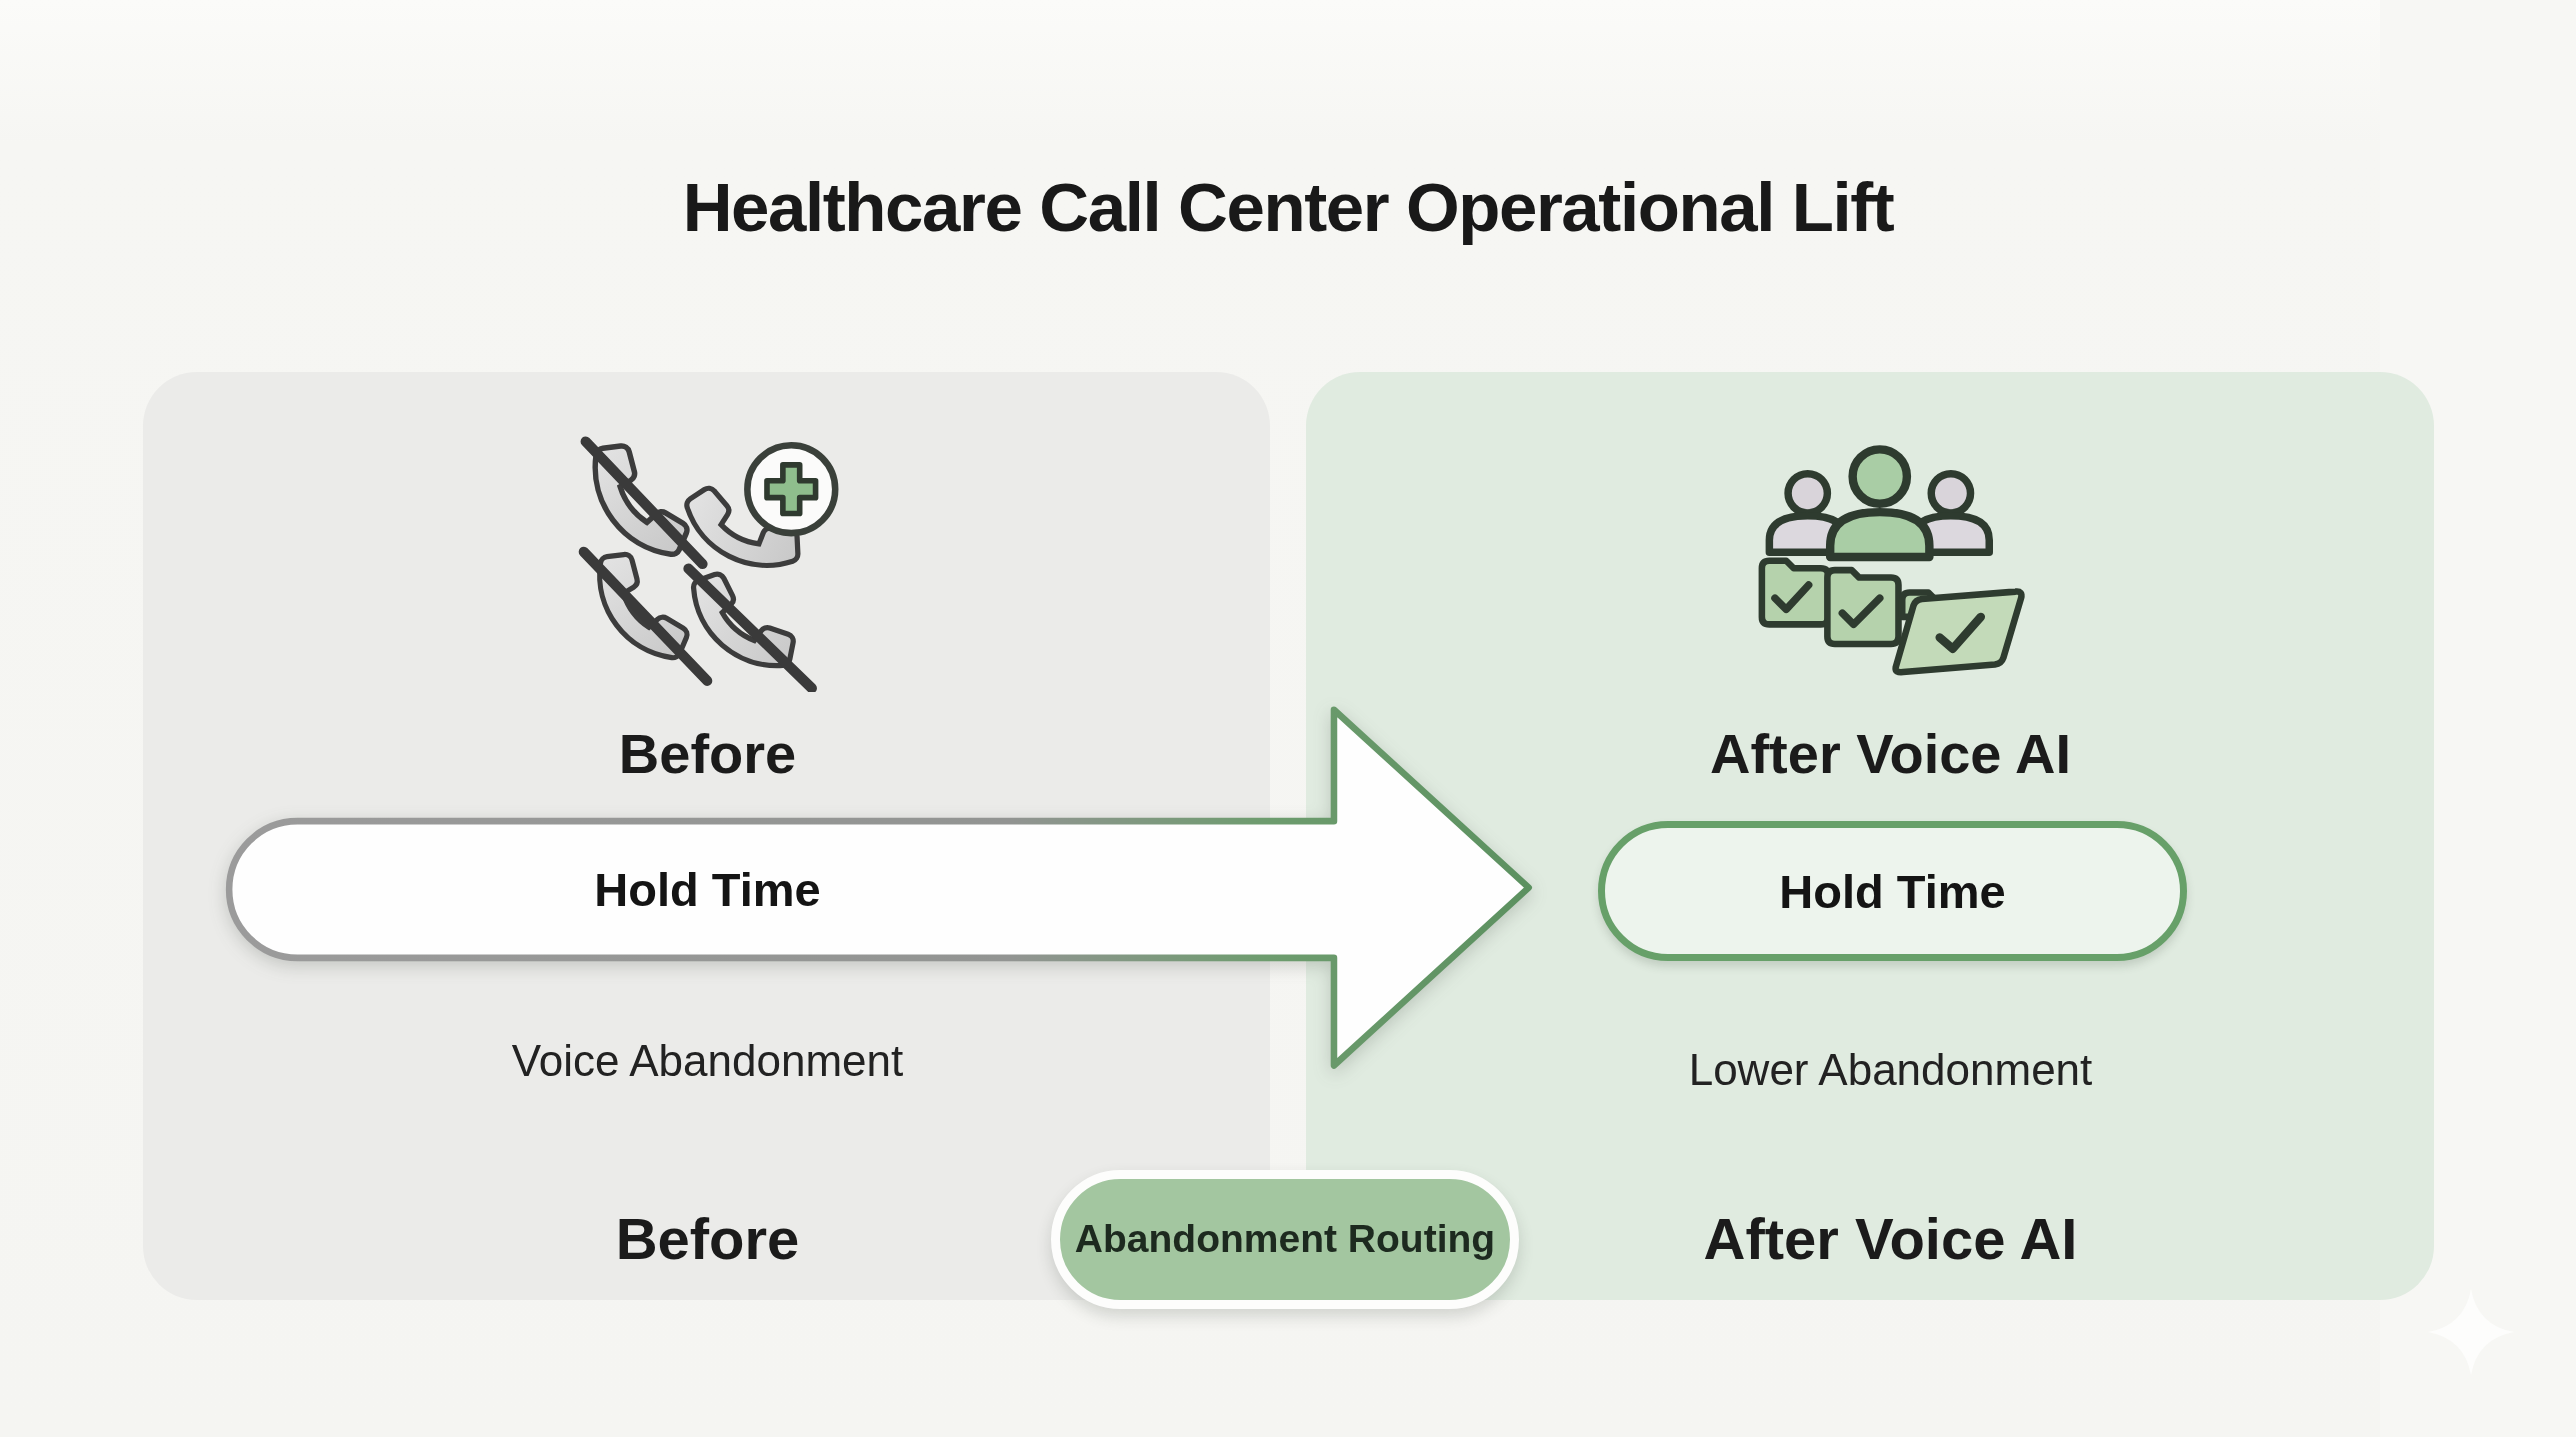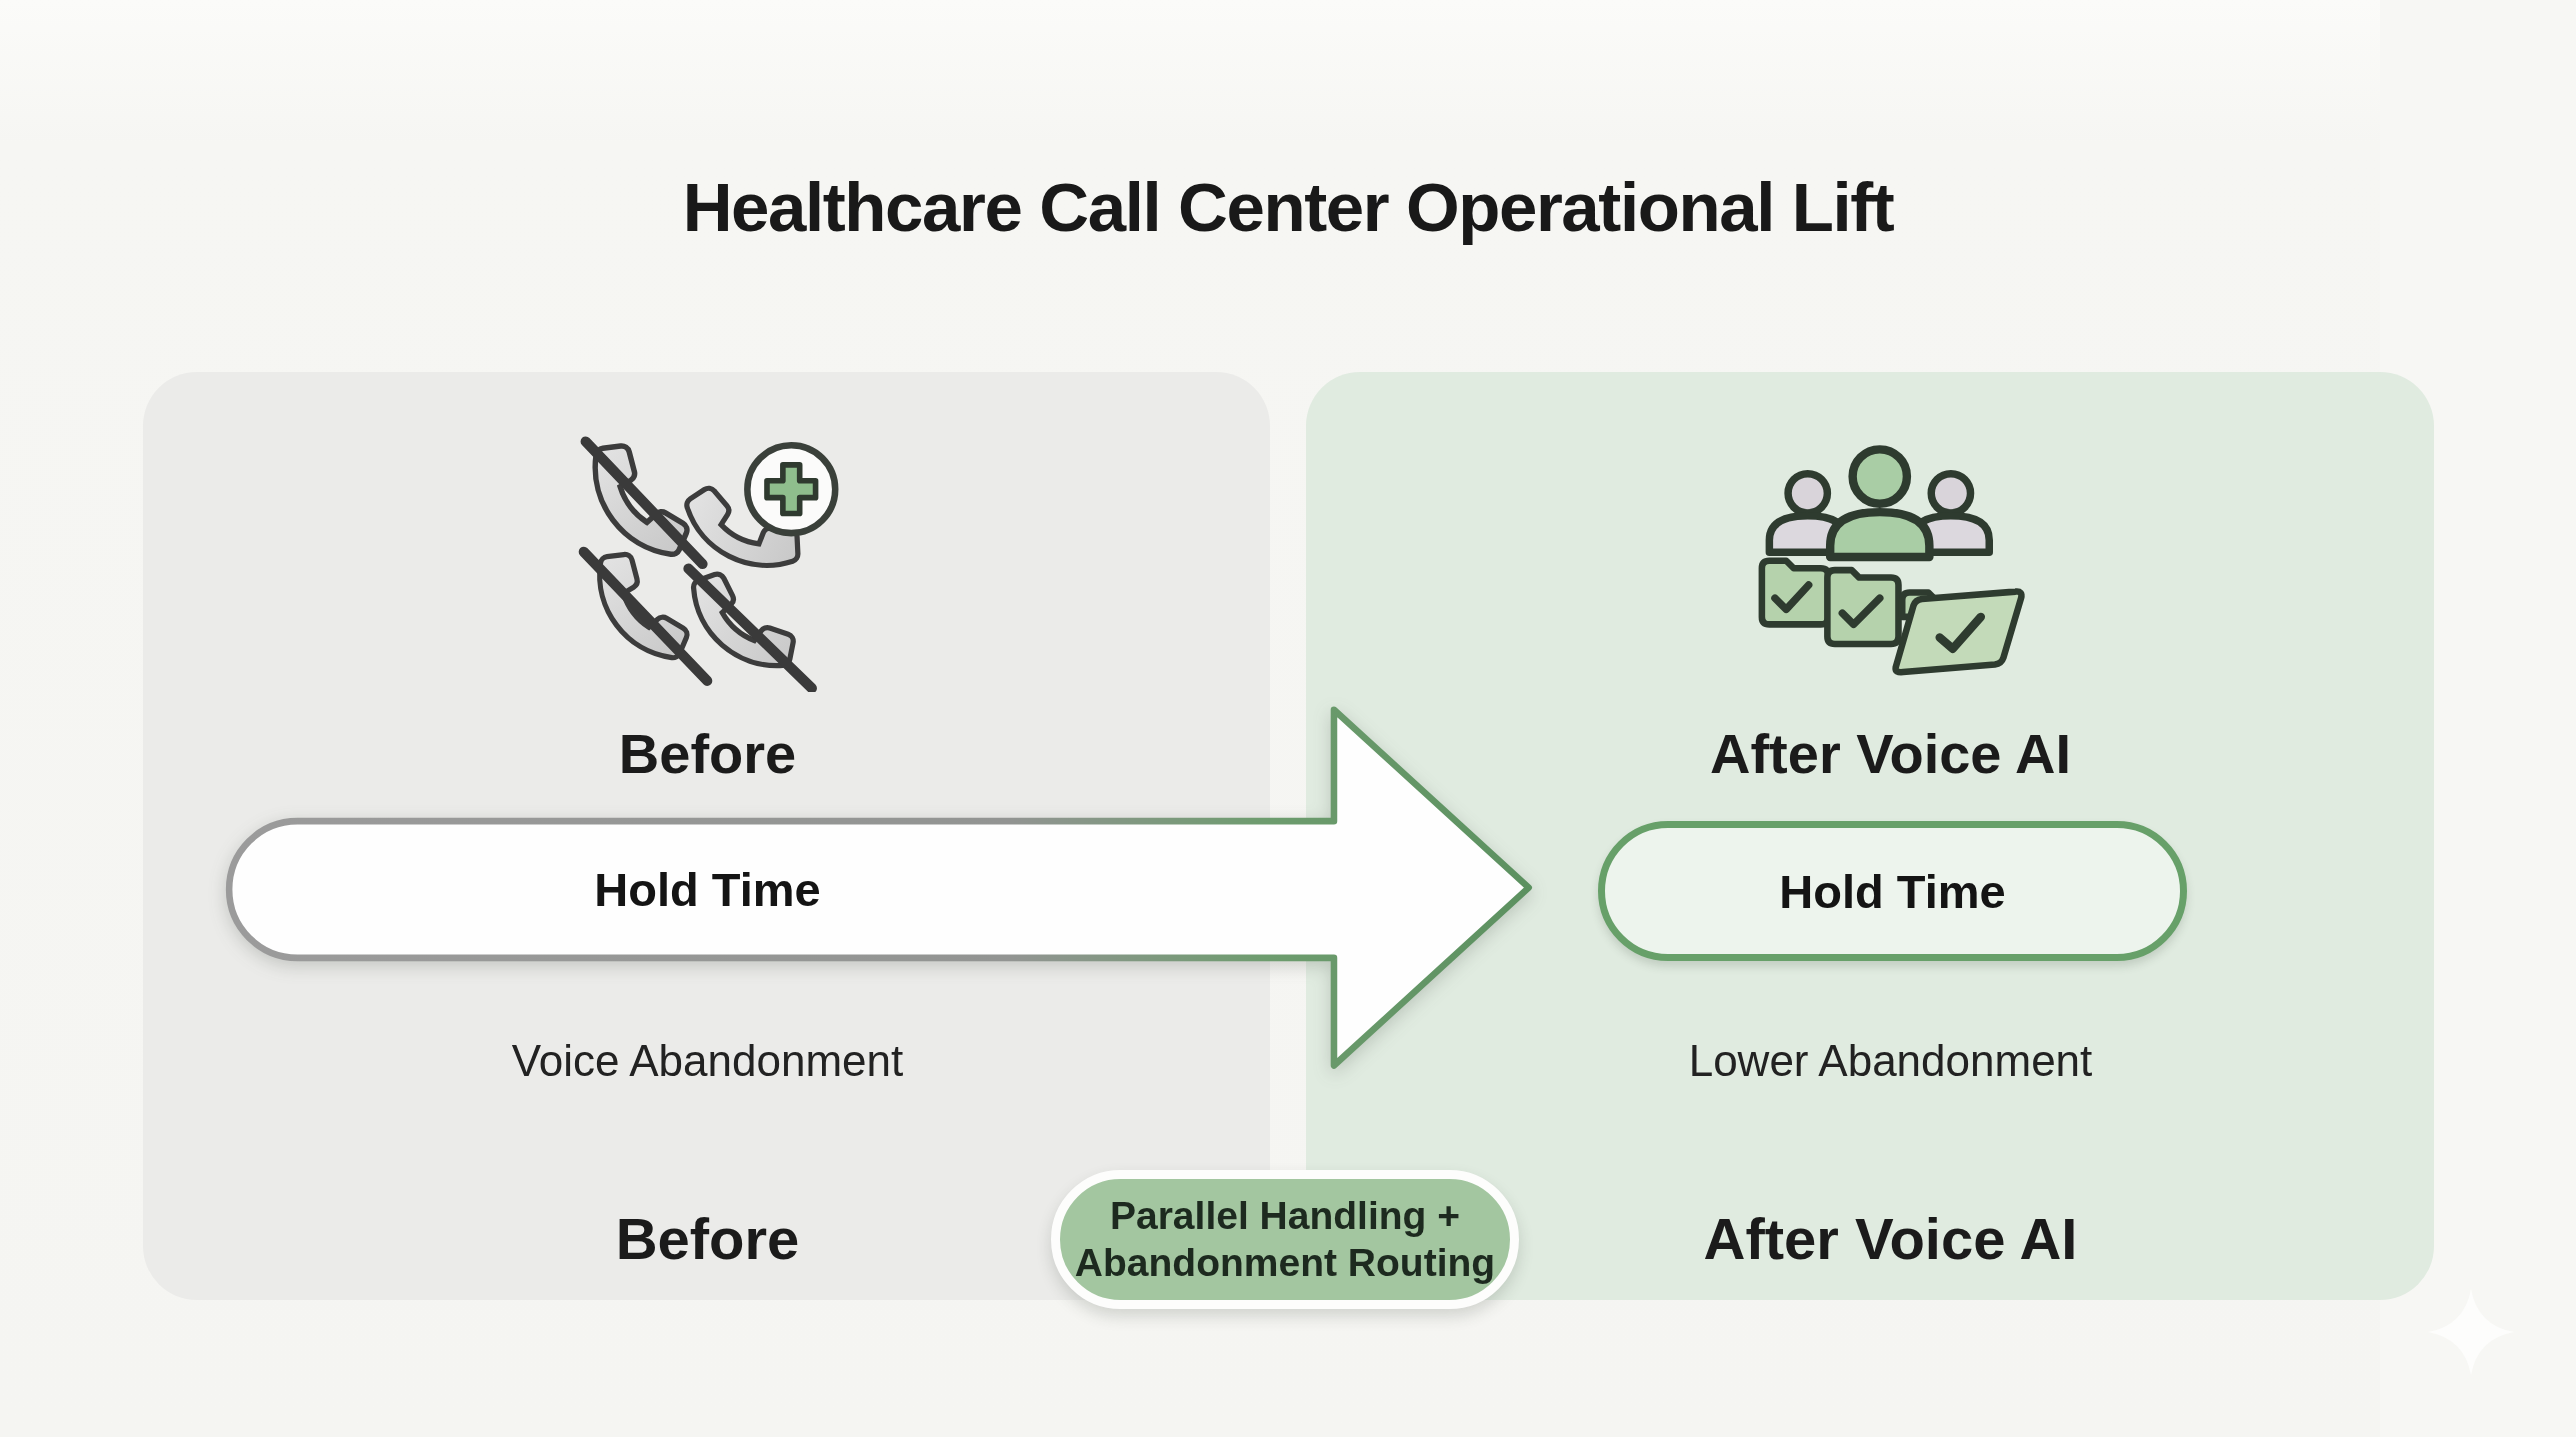--- a/index.html
+++ b/index.html
@@ -59,21 +59,21 @@
     display:flex;align-items:center;justify-content:center;
   }
   .pill-right span{
     font-size:47px;font-weight:700;color:#141414;
   }
   .sub{
     position:absolute;top:1032px;height:58px;line-height:58px;
     text-align:center;font-size:44px;font-weight:400;color:#222222;
   }
   .sub-before{left:145px;width:1125px;}
-  .sub-after{left:1329px;width:1123px;}
+  .sub-after{left:1329px;width:1123px;margin-top:9px;}
   .footer-label{
     position:absolute;top:1206px;height:66px;line-height:66px;
     text-align:center;font-size:58px;font-weight:700;color:#1b1b1b;
   }
   .footer-before{left:145px;width:1125px;}
   .footer-after{left:1329px;width:1123px;}
   .badge{
     position:absolute;left:1051px;top:1170px;width:468px;height:139px;
     background:var(--badge_fill);
     border:9.4px solid #fdfdfc;border-radius:75px;
@@ -158,21 +158,20 @@
     <span>Hold Time</span>
   </div>
 
   <div class="sub sub-before z-text">Voice Abandonment</div>
   <div class="sub sub-after z-text">Lower Abandonment</div>
 
   <div class="footer-label footer-before z-text">Before</div>
   <div class="footer-label footer-after z-text">After Voice AI</div>
 
   <div class="badge">
-    <span>Parallel Handling +</span>
     <span>Abandonment Routing</span>
   </div>
 
   <svg class="sparkle" viewBox="0 0 96 96" aria-hidden="true">
     <path d="M48 2 Q55 41 94 48 Q55 55 48 94 Q41 55 2 48 Q41 41 48 2 Z" fill="#fdfdfc" opacity="0.95"></path>
   </svg>
 
 </div>
 
 

